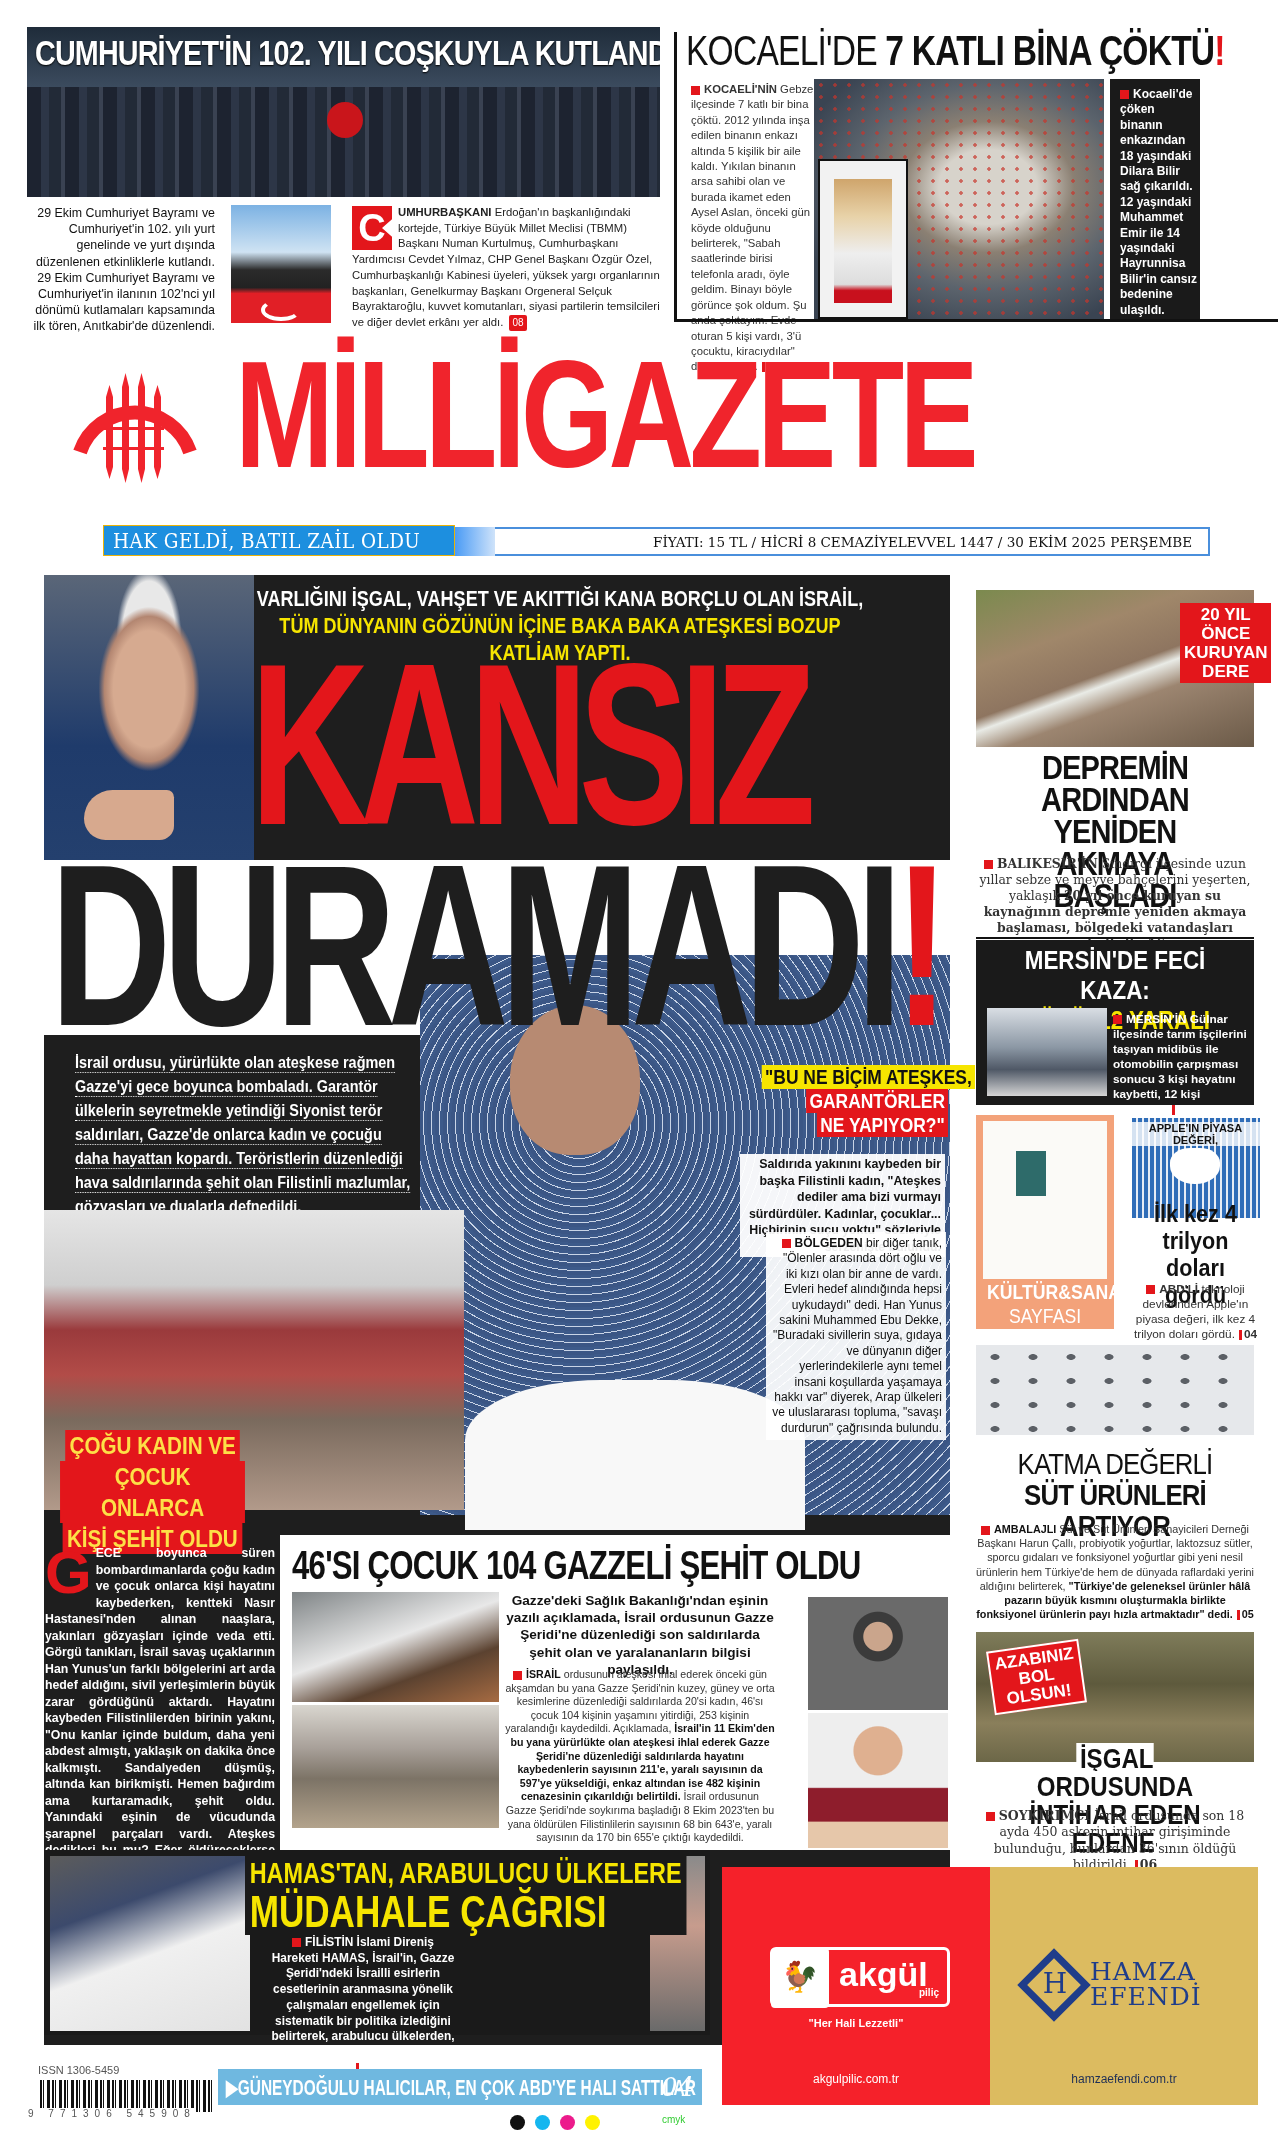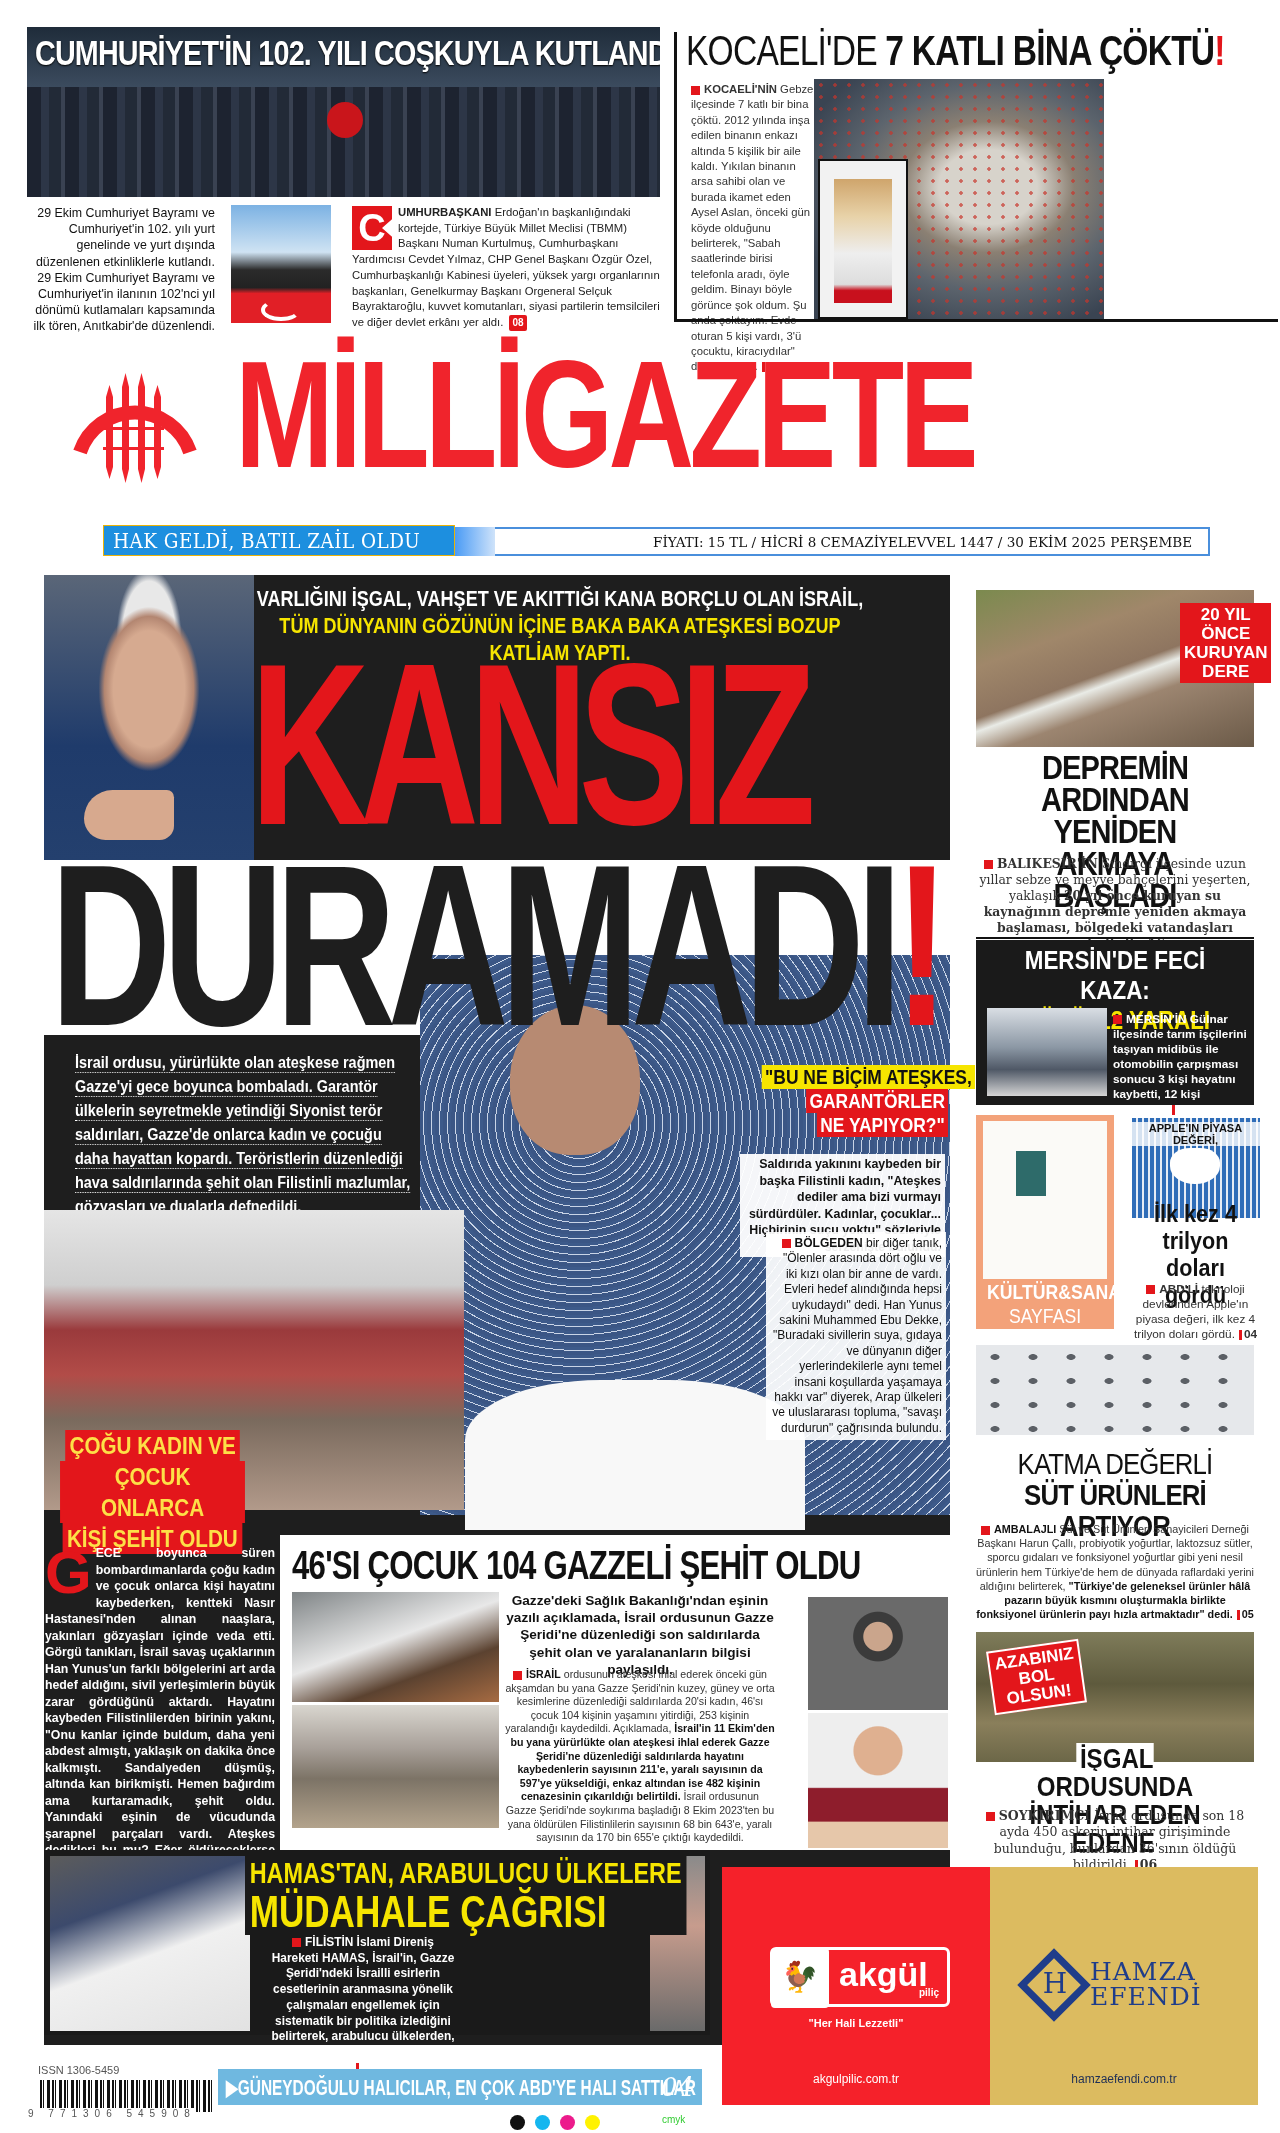--- a/index.html
+++ b/index.html
@@ -1,21 +1,21 @@
 <!DOCTYPE html>
 <html><head>
 <meta charset="utf-8">
 <style>
   *{box-sizing:border-box;margin:0;padding:0}
   body{width:1280px;height:2133px;background:#fff;font-family:"Liberation Sans",sans-serif;position:relative;overflow:hidden;color:#111}
   .abs{position:absolute}
   .cond{font-family:"Liberation Sans Narrow","Liberation Sans",sans-serif;font-stretch:condensed}
   .serif{font-family:"DejaVu Serif","Liberation Serif",serif}
   .redsq{display:inline-block;width:9px;height:9px;background:#e3161b;margin-right:4px;vertical-align:middle}
-  .pg{display:inline-block;background:#e3161b;color:#fff;font-weight:700;font-size:10px;padding:0 3px;border-radius:2px;margin-left:3px}
+  .pg{display:inline-block;background:#e3161b;color:#fff;font-weight:400;font-size:10px;padding:0 3px;border-radius:2px;margin-left:3px}
   .pgbar{display:inline-block;width:3px;height:10px;background:#e3161b;margin:0 2px 0 4px;vertical-align:middle}
   .photo{overflow:hidden}
 
   
   #top-left{left:27px;top:27px;width:633px;height:302px}
   #cumh-photo{left:0;top:0;width:633px;height:170px;background:linear-gradient(180deg,#1f2c3a 0%,#3b4b5e 35%,#2a3544 60%,#8a9097 80%,#b3a89a 100%)}
   #cumh-photo .people{position:absolute;left:0;right:0;bottom:0;height:110px;background:repeating-linear-gradient(90deg,#1d2330 0 14px,#2d3647 14px 22px,#222a37 22px 34px,#3a4252 34px 38px)}
   #cumh-photo .wreath{position:absolute;left:300px;top:75px;width:36px;height:36px;border-radius:50%;background:#c9151b}
   #cumh-title{left:8px;top:6px;font-size:35px;color:#fff;font-weight:700;letter-spacing:-1px;transform:scaleX(.82);transform-origin:left;white-space:nowrap;text-shadow:0 1px 2px #000}
   #cumh-lede{left:0;top:178px;width:188px;font-size:12.4px;line-height:16.2px;text-align:right;font-weight:400;transform-origin:left}
@@ -178,20 +178,23 @@
   </div>
   <div id="koc-body" class="abs">
     <span class="redsq"></span><b>KOCAELİ'NİN</b><span> Gebze ilçesinde 7 katlı bir bina çöktü. 2012 yılında inşa edilen binanın enkazı altında 5 kişilik bir aile kaldı. Yıkılan binanın arsa sahibi olan ve burada ikamet eden Aysel Aslan, önceki gün köyde olduğunu belirterek, "Sabah saatlerinde birisi telefonla aradı, öyle geldim. Binayı böyle görünce şok oldum. Şu anda şoktayım. Evde oturan 5 kişi vardı, 3'ü çocuktu, kiracıydılar" diye konuştu.</span><span class="pgbar"></span><b>03</b>
   </div>
   <div id="koc-photo" class="abs photo">
       <div class="dots"></div>
     </div>
   <div id="koc-inset" class="abs">
       <div class="bld"></div>
     </div>
+  <div id="koc-side" class="abs">
+    <span class="redsq"></span><span>Kocaeli'de çöken binanın enkazından 18 yaşındaki Dilara Bilir sağ çıkarıldı. 12 yaşındaki Muhammet Emir ile 14 yaşındaki Hayrunnisa Bilir'in cansız bedenine ulaşıldı.</span>
+  </div>
   <div id="koc-bottom" class="abs"></div>
 </div>
 
 <div id="masthead" class="abs">
   <svg id="logo-emblem" class="abs" viewBox="0 0 130 130">
     <path d="M10 95 A58 58 0 0 1 120 95" fill="none" stroke="#f0242c" stroke-width="14"></path>
     <g fill="#f0242c">
       <rect x="36" y="40" width="7" height="70"></rect>
         <polygon points="36,110 43,110 39.5,122"></polygon>
         <polygon points="36,40 43,40 39.5,28"></polygon>

